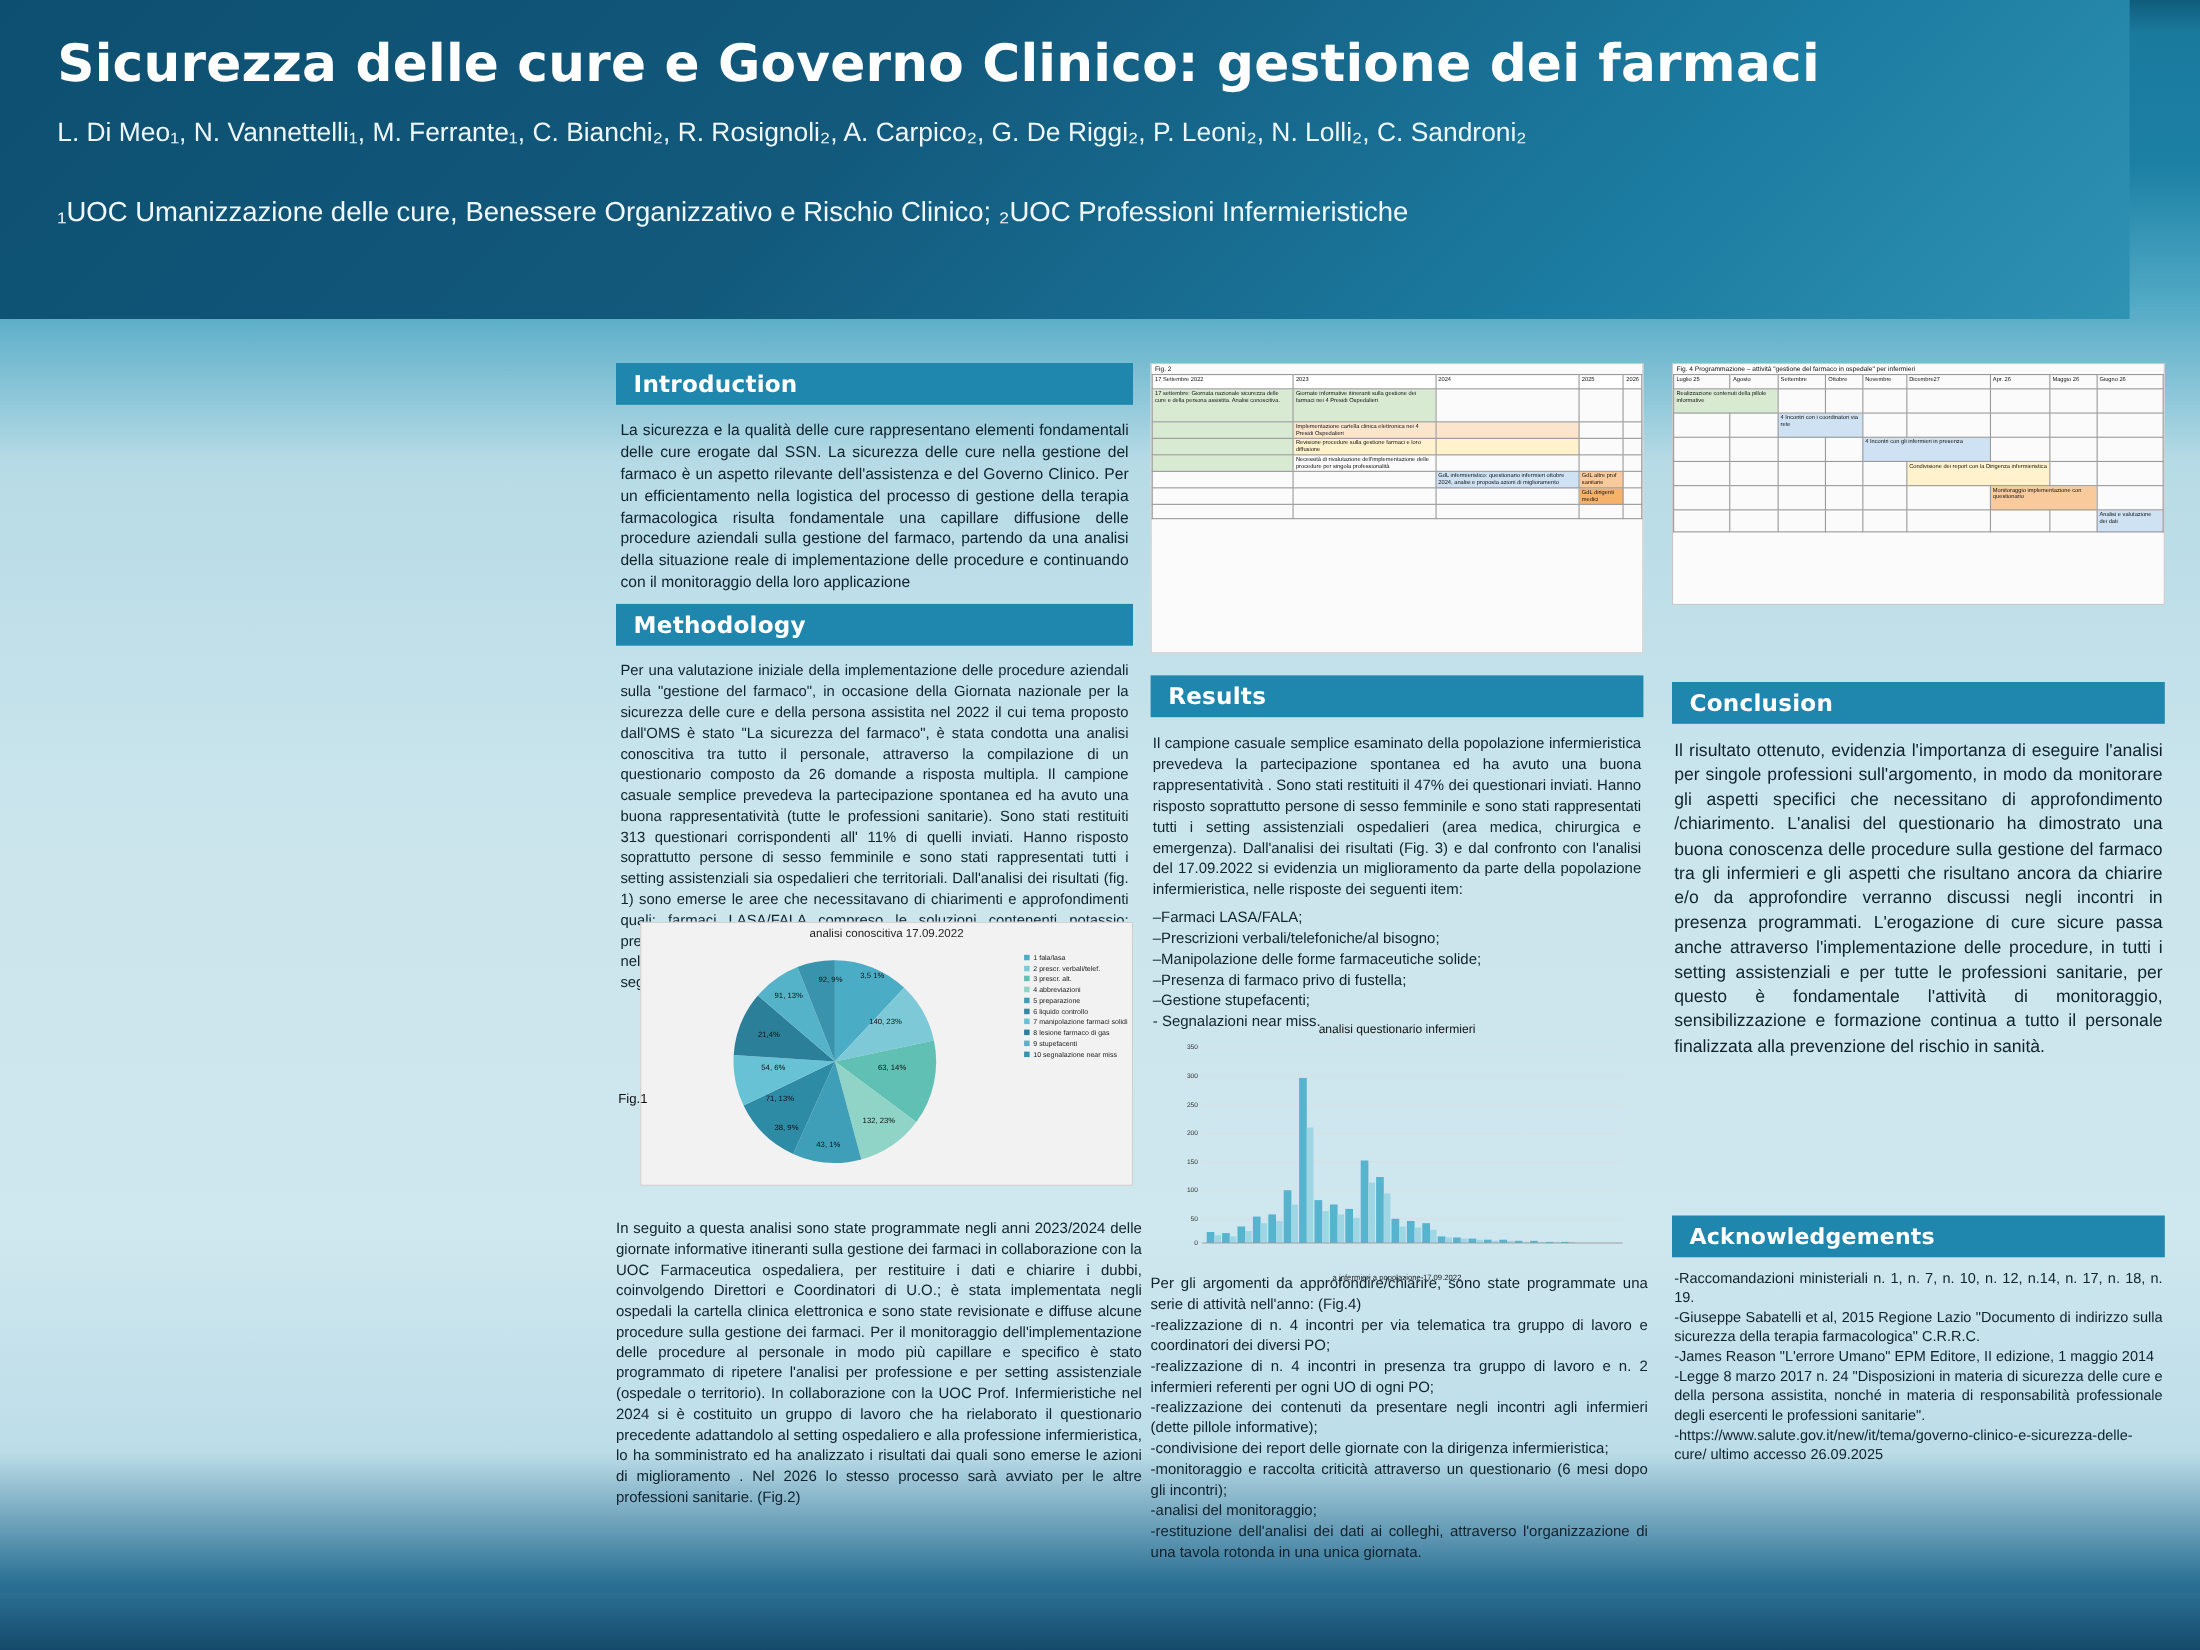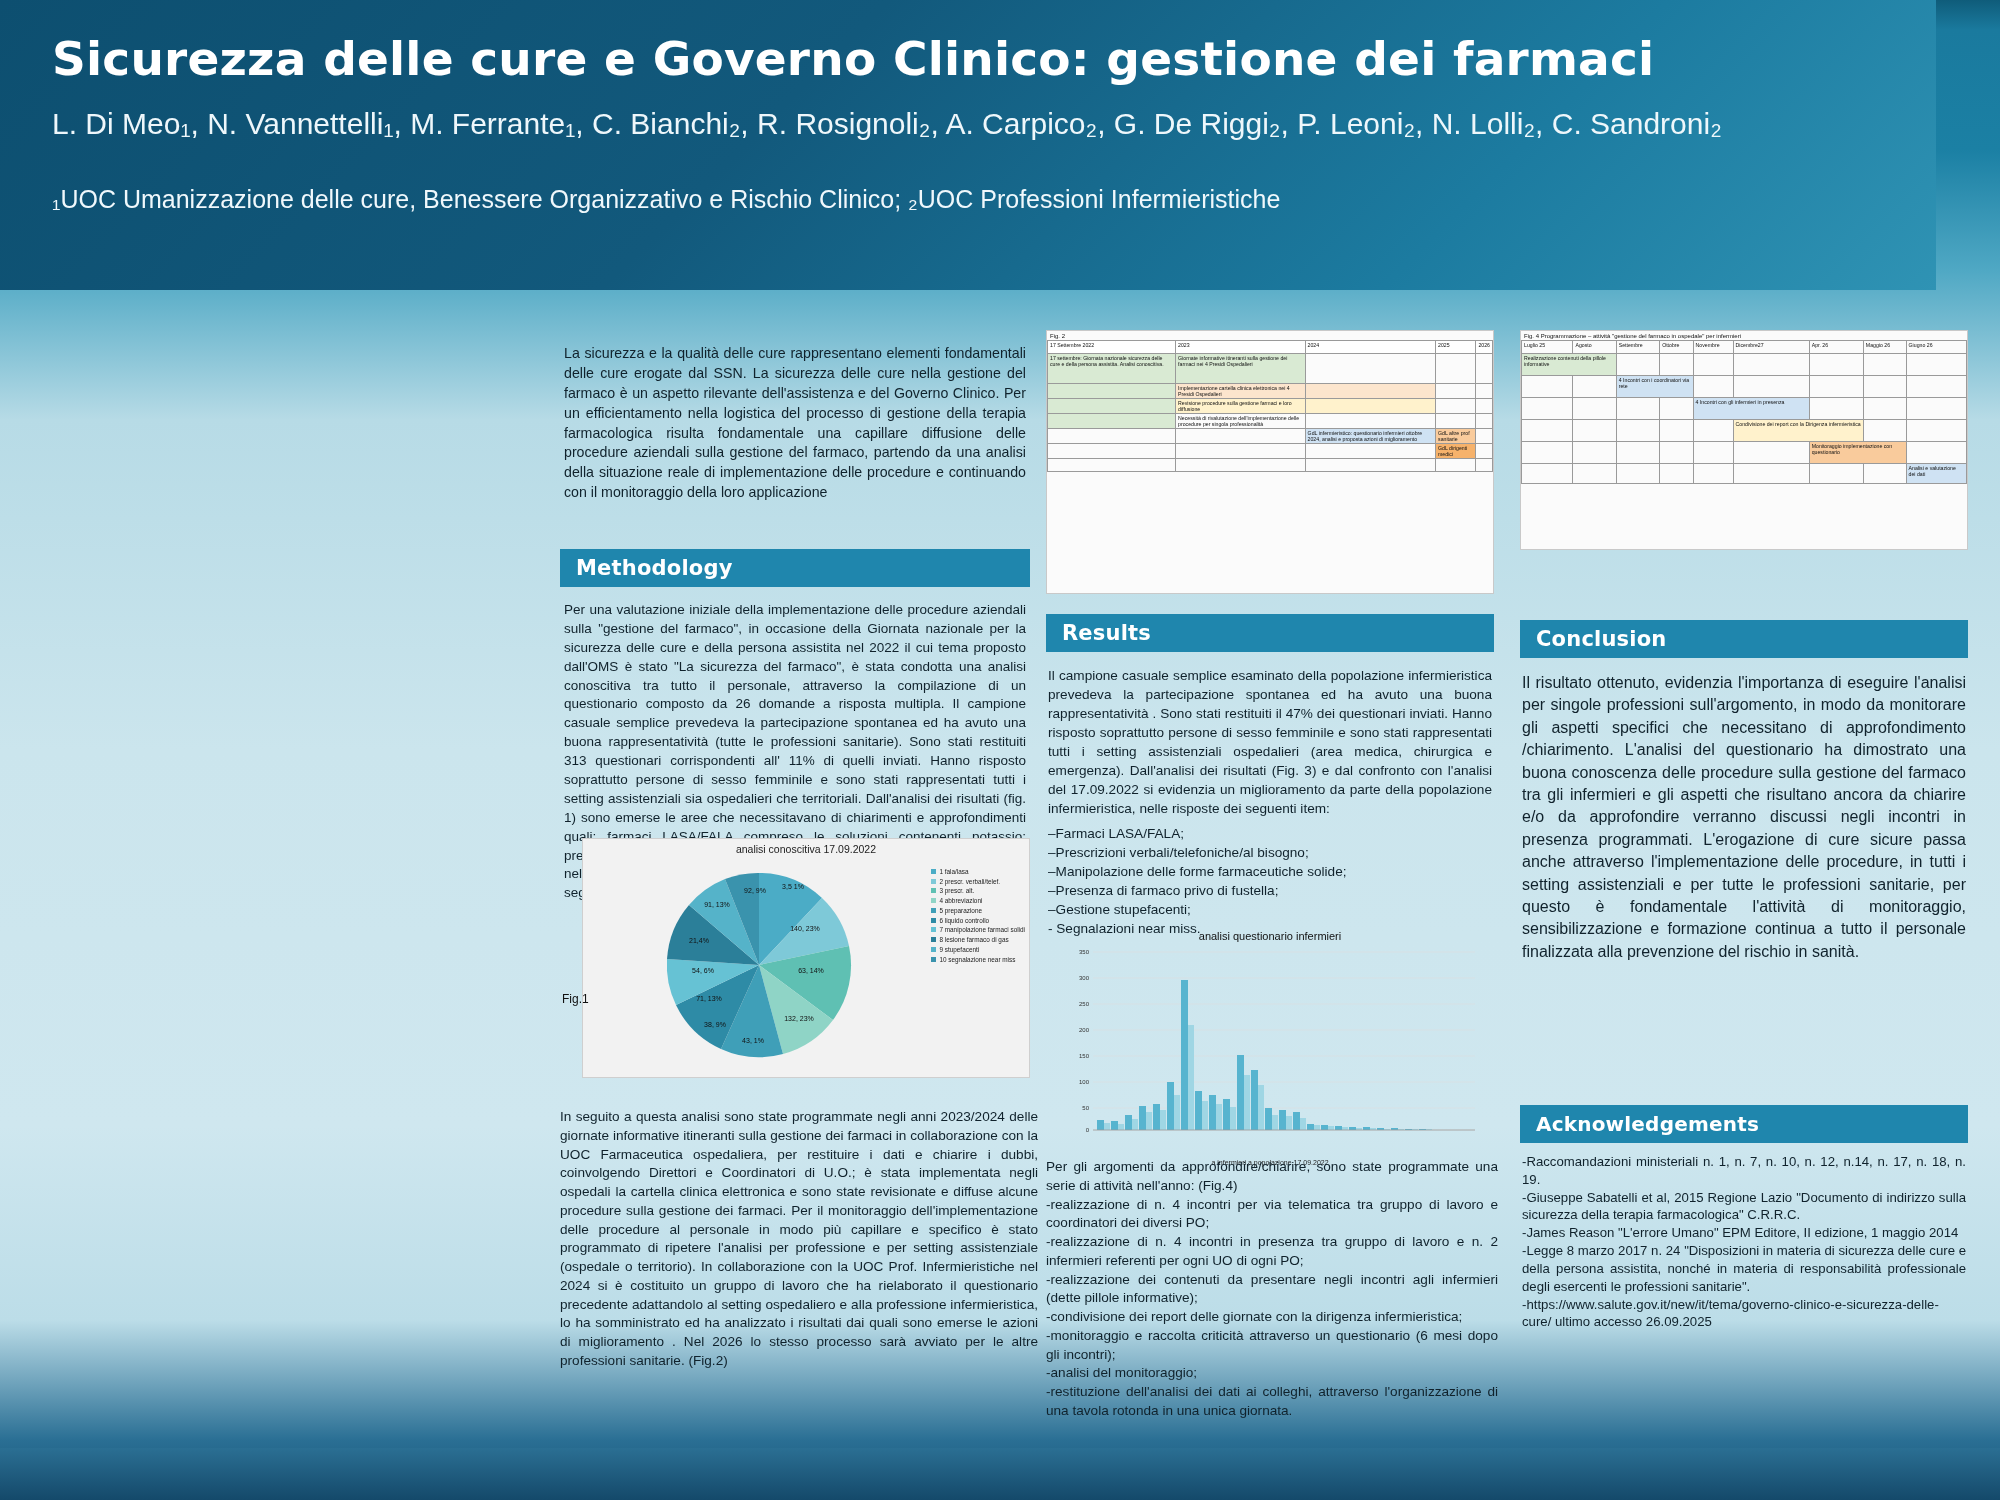--- a/index.html
+++ b/index.html
@@ -21,21 +21,21 @@
     position:absolute; left:0; top:0; width:1936px; height:290px;
     background:linear-gradient(135deg,#0d4f70 0%, #12597c 40%, #1c7ba0 75%, #2f93b4 100%);
   }
   .header-inner { padding:34px 46px 0 52px; color:#ffffff; }
   .title {
     font-size:47px; font-weight:bold; letter-spacing:0.2px;
     font-family:"DejaVu Sans", sans-serif;
     color:#ffffff; line-height:1.05;
   }
   .authors {
-    margin-top:24px; font-size:30px; color:#eef7fb; font-weight:normal;
+    margin-top:24px; font-size:24px; color:#eef7fb; font-weight:normal;
   }
   .affil {
     margin-top:44px; font-size:25px; color:#f0f8fc;
   }
 
   
   .col { position:absolute; }
 
   
   .abstract-box {
@@ -136,20 +136,21 @@
     <p>Metodologia: In occasione della Giornata nazionale per la sicurezza delle cure e della persona assistita nel 2022 il cui tema proposto dall'OMS è stato "La sicurezza del farmaco", è stata condotta una analisi conoscitiva tra tutto il personale, (questionario di 26 domande a risposta multipla). Il campione casuale semplice prevedeva la partecipazione spontanea ed ha avuto una buona rappresentatività (tutte le professioni sanitarie, tutti i setting assistenziali). Sono stati restituiti 313 questionari (11%). Dall'analisi dei risultati  sono emerse le aree che necessitavano di chiarimenti e approfondimenti:  farmaci LASA/FALA compreso le soluzioni contenenti potassio; prescrizioni verbali, telefoniche e al bisogno; uso di abbreviazioni; gestione nella somministrazione della terapia; gestione stupefacenti; segnalazione di near miss.</p>
     <p>Negli anni 2023/2024 sono state programmate delle giornate informative itineranti sulla gestione dei farmaci in collaborazione con la UOC Farmaceutica ospedaliera, coinvolgendo Direttori e Coordinatori di UO; è stata implementata negli ospedali la cartella clinica elettronica e sono state revisionate e diffuse  alcune procedure sulla gestione dei farmaci. Per un monitoraggio più capillare e specifico  è stato programmato di ripetere l'analisi  per professione e per setting assistenziale (ospedale o territorio). In collaborazione con la UOC Prof. Infermieristiche  nel 2024 si è costituito un gruppo di lavoro che ha rielaborato il questionario precedente adattandolo al setting ospedaliero e alla professione infermieristica,  lo ha somministrato ed ha analizzato i risultati.</p>
     <p>Risultati: Il campione casuale semplice esaminato della popolazione infermieristica prevedeva  la partecipazione spontanea ed ha avuto una buona rappresentatività(tutti i setting assistenziali ospedalieri) . Sono stati restituiti il 47% dei  questionari. Dall'analisi dei risultati  e dal confronto con l'analisi del  17.09.2022 si evidenzia un miglioramento da parte  della popolazione infermieristica, nelle risposte dei seguenti item: farmaci LASA/FALA; prescrizioni  verbali/telefoniche/al bisogno; manipolazione  delle forme farmaceutiche solide; presenza  di farmaco privo di fustella; gestione  stupefacenti; segnalazione near miss.</p>
     <p>Per gli  argomenti da approfondire/chiarire, sono state programmate  una serie di attività  nell'anno in corso:  4 incontri per via telematica tra gruppo di lavoro e coordinatori dei diversi PO; 4 incontri in presenza tra gruppo di lavoro e in. 2 infermieri referenti  per ogni UO del PO; realizzazione dei contenuti degli incontri (dette pillole informative); condivisione dei report delle giornate con la dirigenza infermieristica; monitoraggio e raccolta criticità attraverso un questionario (6 mesi dopo gli incontri); analisi del monitoraggio; restituzione dell'analisi dei dati  ai colleghi,  attraverso l'organizzazione di una tavola rotonda in una unica giornata.</p>
     <p>Conclusioni: il risultato ottenuto, evidenzia l'importanza di eseguire l'analisi  per singole professioni sull'argomento, in modo da monitorare gli aspetti specifici  che necessitano di approfondimento /chiarimento.  L'erogazione di cure sicure passa anche attraverso l'implementazione delle procedure, in tutti i  setting assistenziali e per tutte le professioni sanitarie, per questo è fondamentale l'attività di  monitoraggio, sensibilizzazione e formazione continua a tutto il personale finalizzata alla prevenzione del rischio in sanità.</p>
     <p>Riferimenti : Raccomandazioni ministeriali n. 1, n. 7, n. 10, n. 12, n.14, n. 17, n. 18, n. 19; Giuseppe Sabatelli et al, 2020 Regione Lazio "Documento di indirizzo sulla sicurezza della terapia farmacologica" C.R.R.C.; James Reason "L'errore Umano" EPM Editore, Il edizione, 1 maggio 2014; Legge 8 marzo 2017 n. 24 "Disposizioni in materia di sicurezza delle cure e della persona assistita, nonché in materia di responsabilità professionale      degli      esercenti      le      professioni      sanitarie"; https://www.salute.gov.it/new/it/tema/governo-clinico-e-sicurezza-delle-cure/ ultimo accesso 26.09.2025</p>
   </div>
 </div>
 
 <div class="col mid">
+  <div class="bar">Introduction</div>
   <div class="mid-text body-text">La sicurezza  e la qualità delle cure rappresentano elementi fondamentali delle cure erogate dal SSN. La sicurezza delle cure nella gestione del farmaco è un aspetto rilevante dell'assistenza e del Governo Clinico. Per un efficientamento nella logistica del processo di gestione della terapia farmacologica risulta fondamentale una capillare diffusione delle procedure aziendali sulla gestione del farmaco, partendo da una analisi della situazione reale di implementazione delle procedure e continuando con il monitoraggio della loro applicazione</div>
 </div>
 
 <div class="col mid" style="top:549px;">
   <div class="bar">Methodology</div>
   <div class="mid-text body-text" style="font-size:13.5px;">Per una valutazione iniziale della implementazione delle procedure aziendali sulla "gestione del farmaco", in occasione della Giornata nazionale per la sicurezza delle cure e della persona assistita nel 2022 il cui tema proposto dall'OMS è stato "La sicurezza del farmaco", è stata condotta una analisi conoscitiva tra tutto il personale, attraverso la compilazione di un questionario composto da 26 domande a risposta multipla. Il campione casuale semplice prevedeva  la partecipazione spontanea ed ha avuto una buona rappresentatività (tutte le professioni sanitarie). Sono stati restituiti 313 questionari corrispondenti all' 11% di quelli inviati. Hanno risposto soprattutto persone di sesso femminile  e sono stati rappresentati tutti i setting assistenziali sia ospedalieri che territoriali. Dall'analisi dei risultati  (fig. 1) sono emerse le aree che necessitavano di chiarimenti e approfondimenti quali: farmaci LASA/FALA compreso le soluzioni contenenti potassio; prescrizioni verbali, telefoniche e al bisogno; uso di abbreviazioni; gestione nella somministrazione della terapia; gestione stupefacenti; insufficiente segnalazione di near miss.</div>
 </div>
 
 <div class="fig1wrap">
   <div class="pie-card">

